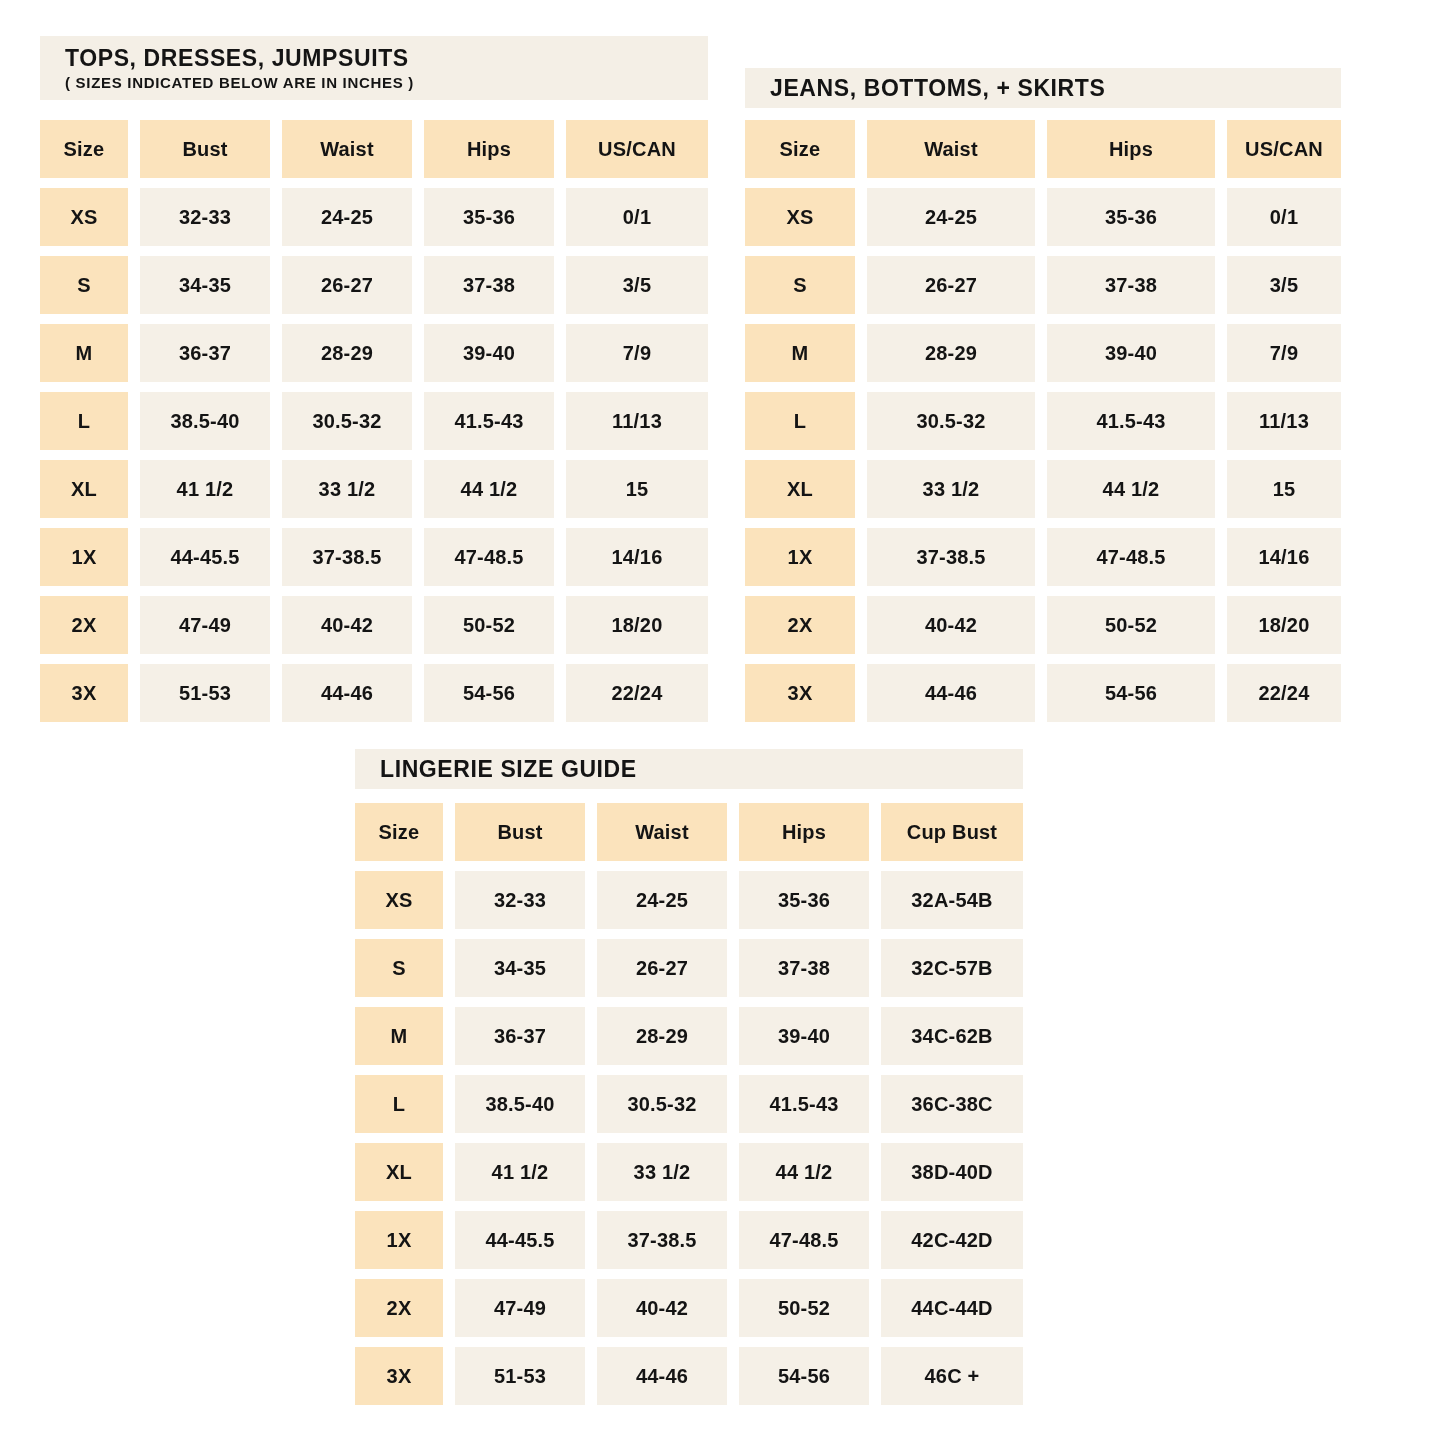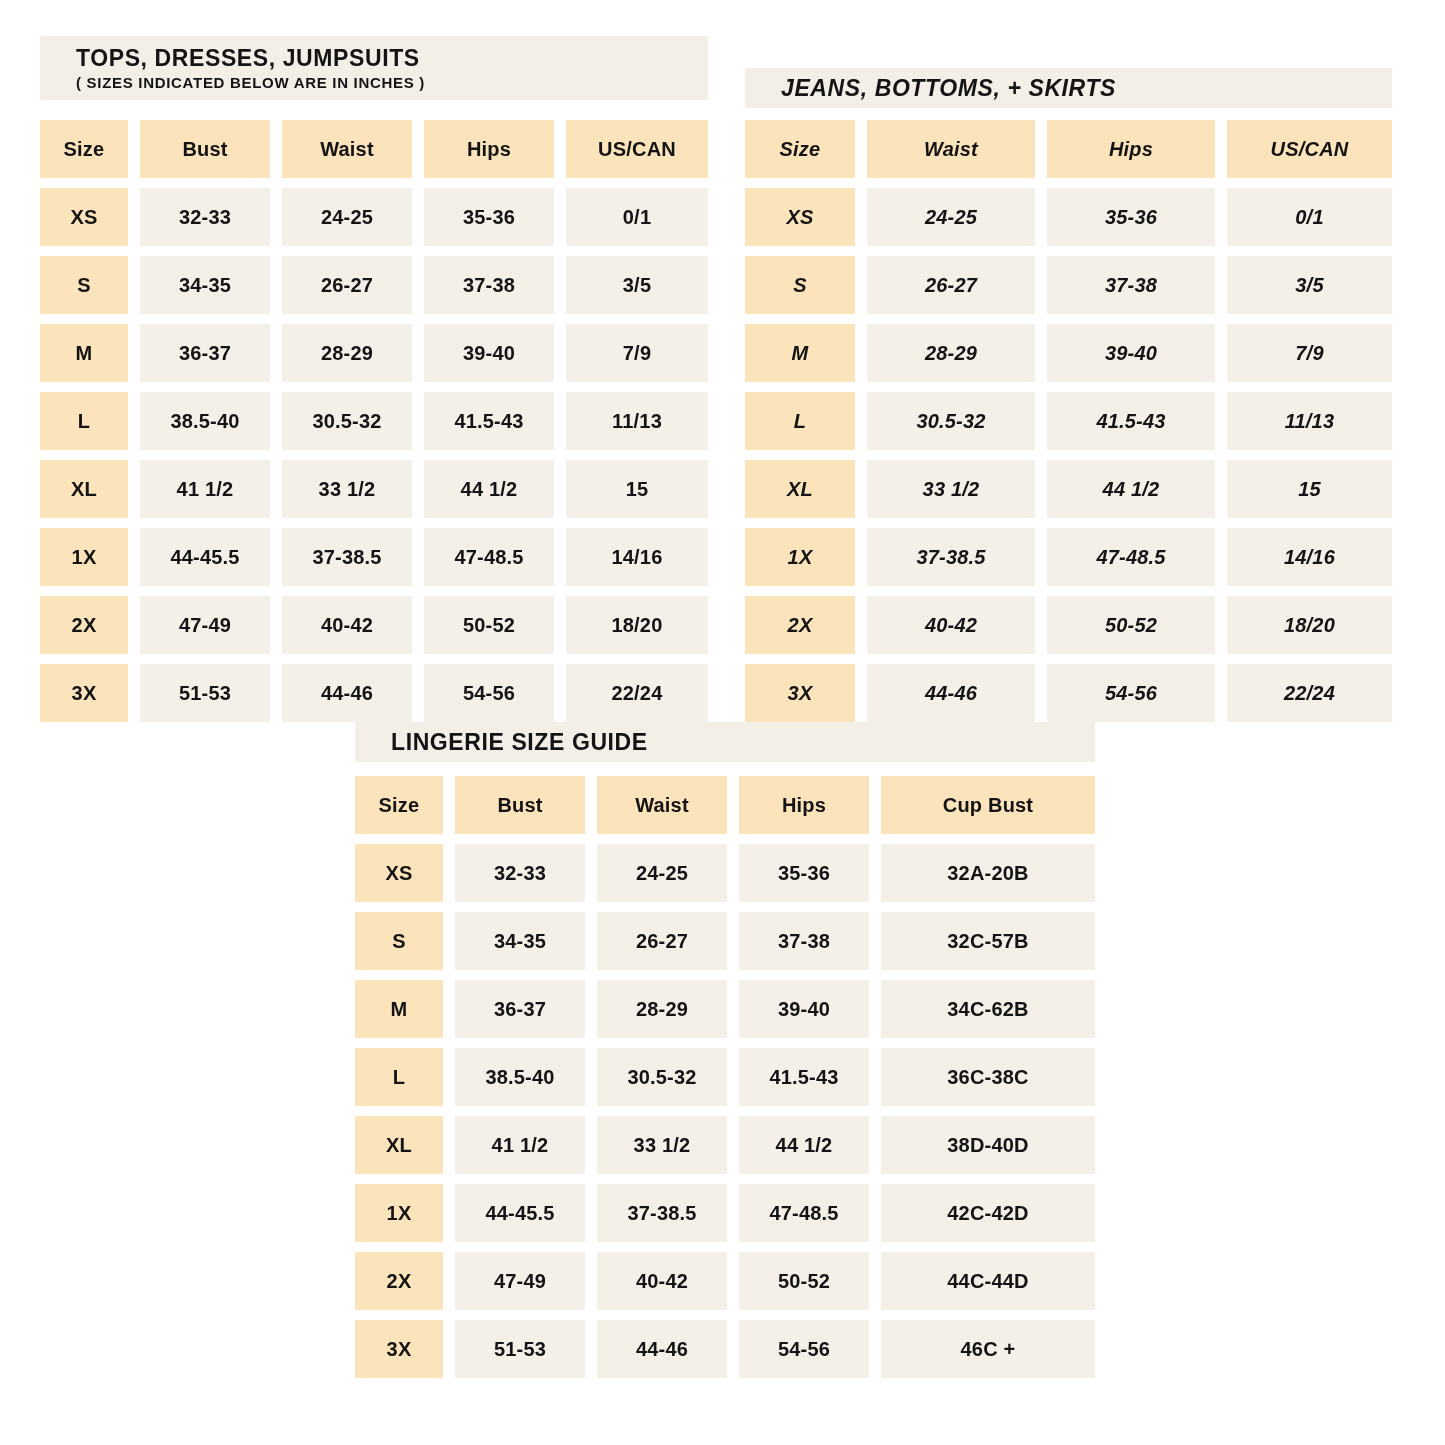--- a/index.html
+++ b/index.html
@@ -5,27 +5,27 @@
   * { margin: 0; padding: 0; box-sizing: border-box; }
   html, body {
     width: 1445px; height: 1445px;
     background: #ffffff;
     font-family: "Liberation Sans", sans-serif;
     position: relative;
     overflow: hidden;
   }
   .size-table { position: absolute; }
   #table-0 { left: 40px;  top: 36px;  width: 668px; }
-  #table-1 { left: 745px; top: 68px;  width: 647px; font-style: italic; }
-  #table-2 { left: 355px; top: 722px; width: 740px; }
+  #table-1 { left: 745px; top: 68px;  width: 596px; }
+  #table-2 { left: 355px; top: 749px; width: 668px; }
 
   .banner {
     background: var(--banner, #F4EFE6);
     display: flex; flex-direction: column; justify-content: center;
-    padding-left: 36px;
+    padding-left: 25px;
   }
   .banner-tall  { height: 64px; margin-bottom: 20px; }
   .banner-short { height: 40px; }
   #table-1 .banner-short { margin-bottom: 12px; }
   #table-2 .banner-short { margin-bottom: 14px; }
 
   .banner .title {
     font-weight: bold; font-size: 23px; letter-spacing: 0.6px;
     color: var(--ink, #141414); line-height: 1.15;
   }
@@ -156,21 +156,21 @@
   <div class="grid">
       <div class="cell hdr">Size</div>
       <div class="cell hdr">Bust</div>
       <div class="cell hdr">Waist</div>
       <div class="cell hdr">Hips</div>
       <div class="cell hdr">Cup Bust</div>
       <div class="cell hdr">XS</div>
       <div class="cell data">32-33</div>
       <div class="cell data">24-25</div>
       <div class="cell data">35-36</div>
-      <div class="cell data">32A-20B</div>
+      <div class="cell data">32A-54B</div>
       <div class="cell hdr">S</div>
       <div class="cell data">34-35</div>
       <div class="cell data">26-27</div>
       <div class="cell data">37-38</div>
       <div class="cell data">32C-57B</div>
       <div class="cell hdr">M</div>
       <div class="cell data">36-37</div>
       <div class="cell data">28-29</div>
       <div class="cell data">39-40</div>
       <div class="cell data">34C-62B</div>

